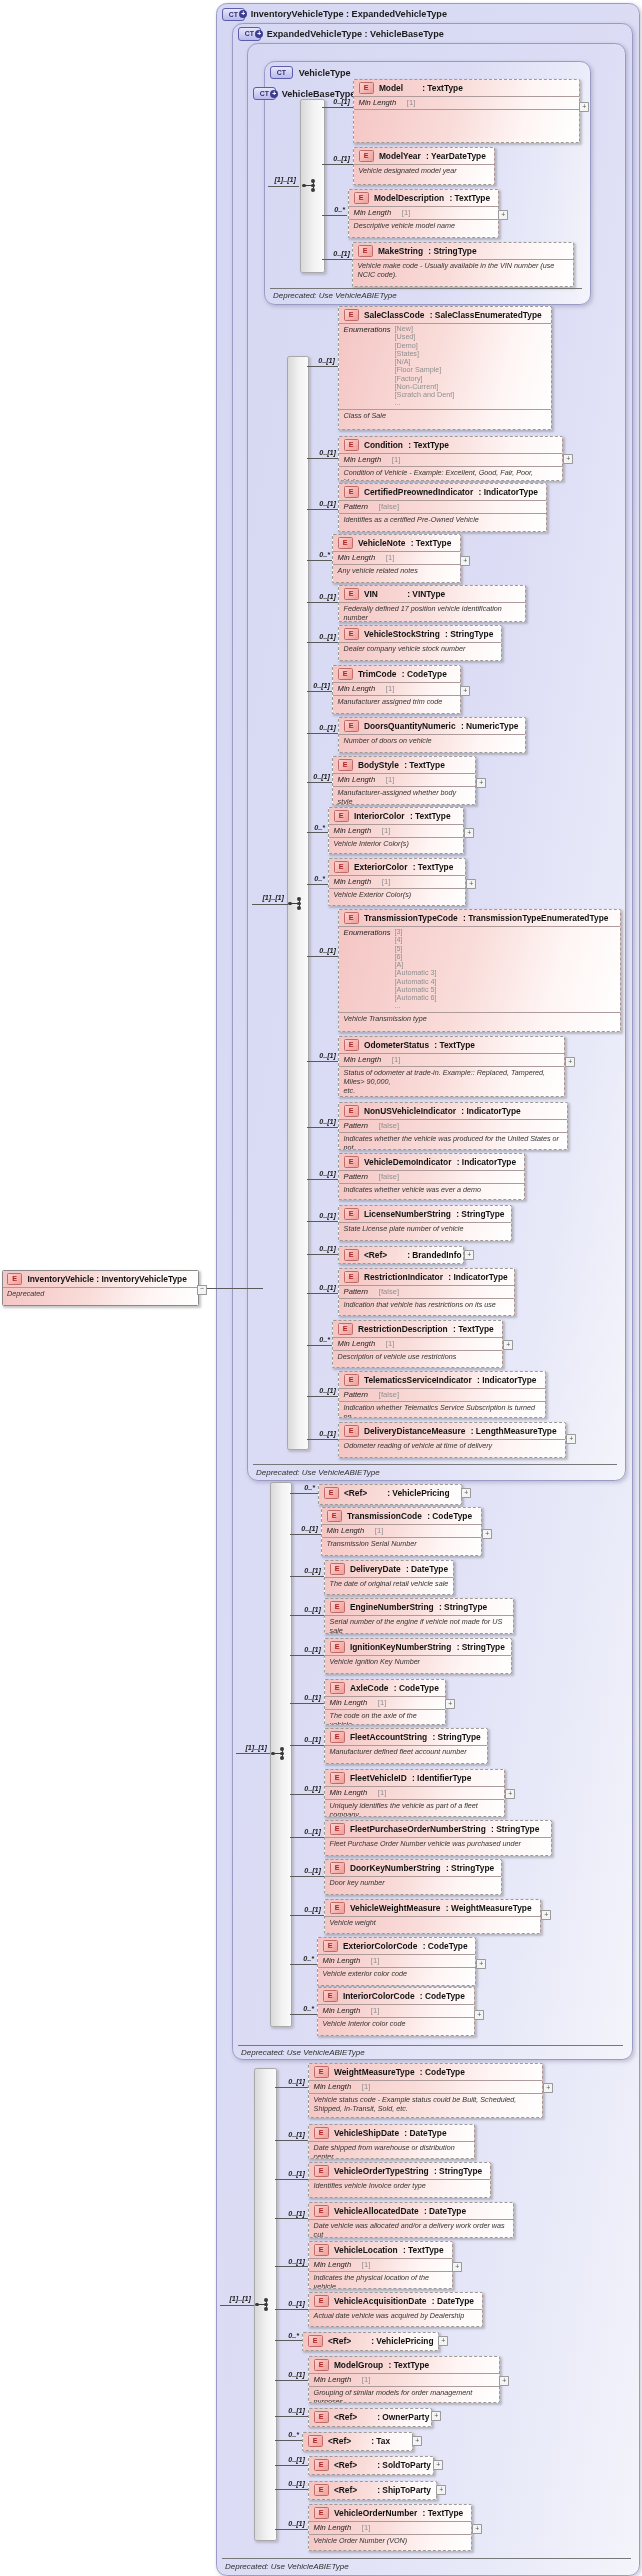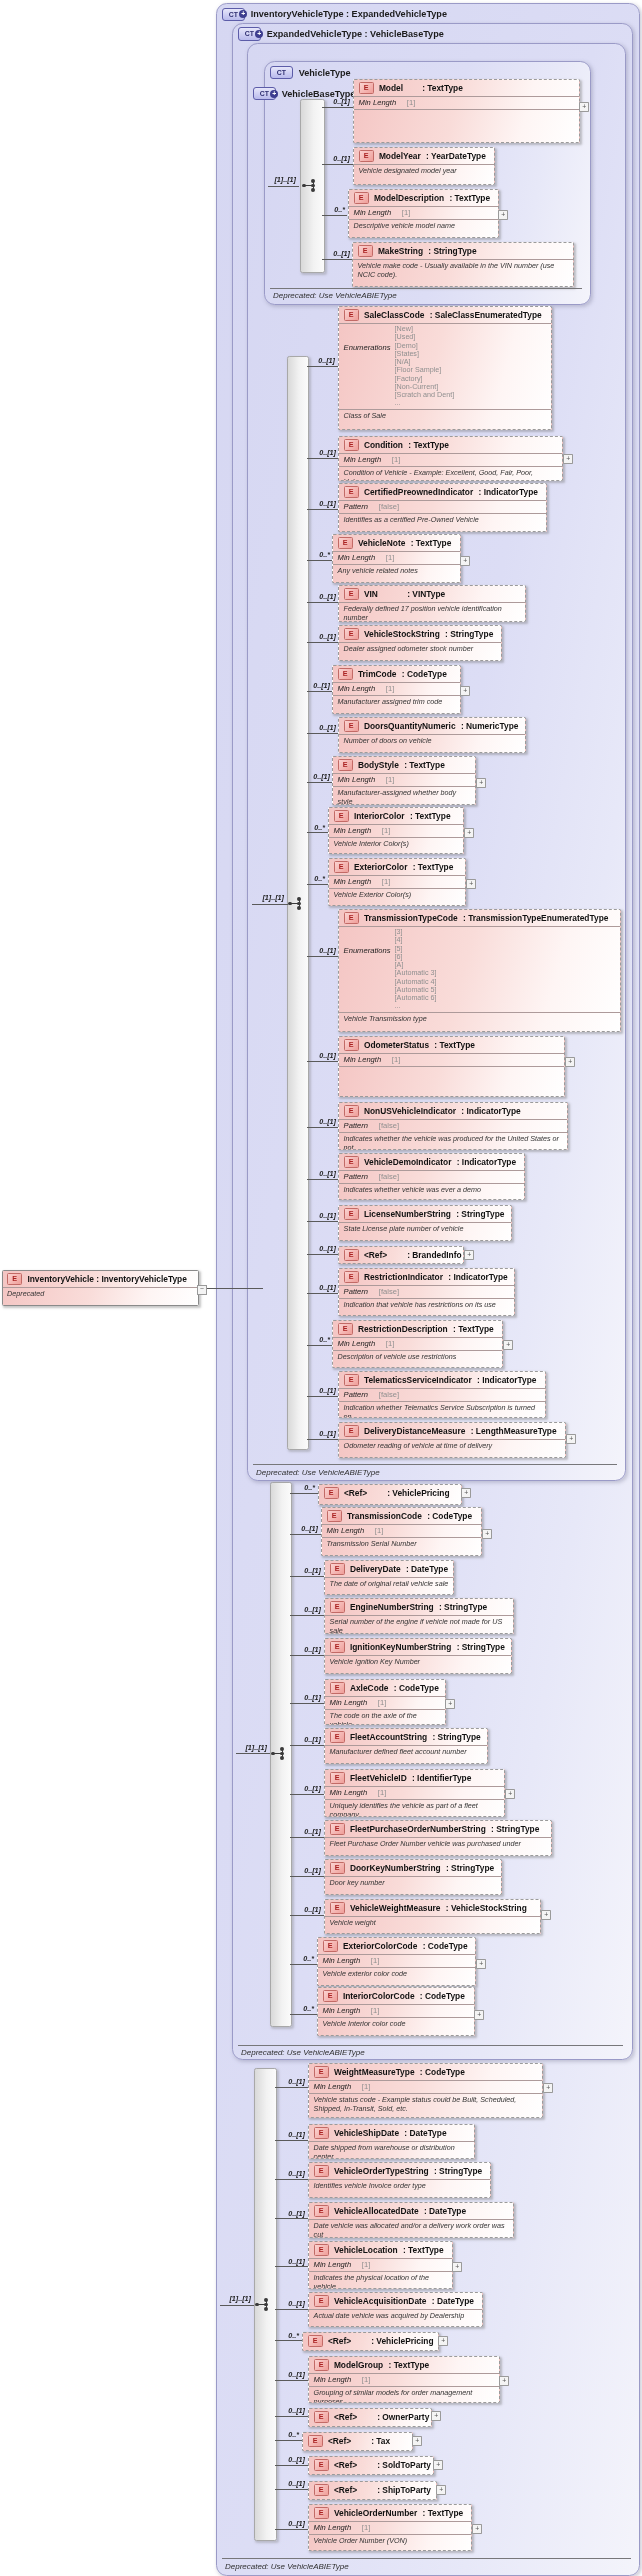--- a/index.html
+++ b/index.html
@@ -43,21 +43,21 @@
      font-size:8.4px;font-weight:bold;color:#111;white-space:nowrap;}
   .ehdr .nm{display:inline-block;min-width:38px;}
   .e-icon{flex:0 0 auto;width:13px;height:10px;border:0.8px solid #c26a66;border-radius:1.5px;
      background:linear-gradient(135deg,#fbd3d1 0%,#ef9e99 100%);
      color:#a22;font-size:7.2px;font-weight:bold;text-align:center;line-height:10px;}
   .hrule{height:0.8px;background:#ad9a9a;margin:0.8px 0;}
   .frow{display:flex;gap:10.7px;padding:0.8px 4.6px;font-size:7.6px;}
   .flabel{font-style:italic;color:#1d1d1d;}
   .fval{color:#8f8f8f;}
   .enumrow{display:flex;padding:0.8px 4.6px;font-size:7.6px;}
-  .enumrow .flabel{width:51px;flex:0 0 auto;margin-top:18px;}
+  .enumrow .flabel{width:51px;flex:0 0 auto;}
   .evals div{color:#8f8f8f;line-height:8.2px;font-size:7.2px;}
   .ann{padding:1.5px 4.6px 2.3px 4.6px;font-size:7.2px;font-style:italic;color:#333;
      line-height:8.8px;white-space:pre-line;}
   .plusbox{position:absolute;width:8.4px;height:8.4px;border:0.8px solid #9a9a9a;background:#f4f4f4;
      color:#555;font-size:6.9px;line-height:7.6px;text-align:center;border-radius:0.8px;}
   .minusbox{position:absolute;width:7.6px;height:7.6px;border:0.8px solid #9a9a9a;background:#f4f4f4;
      color:#555;font-size:6.9px;line-height:6.1px;text-align:center;}
 </style>
 </head>
 <body>
@@ -296,21 +296,21 @@
       </div>
       <div class="hline" style="left: 307px; top: 642px; width: 31px;"></div>
       <div class="mult" style="left: 299px; top: 632px; width: 37px;">0..[1]</div>
       <div class="elem" style="left: 338px; top: 625px; width: 162px; height: 34px;">
         <div class="ehdr">
           <div class="e-icon">E</div>
           <span class="nm">VehicleStockString</span>
           <span>: StringType</span>
         </div>
         <div class="hrule"></div>
-        <div class="ann">Dealer assigned odometer stock number</div>
+        <div class="ann">Dealer company vehicle stock number</div>
       </div>
       <div class="hline" style="left: 307px; top: 691px; width: 25px;"></div>
       <div class="mult" style="left: 293px; top: 681px; width: 37px;">0..[1]</div>
       <div class="elem" style="left: 332px; top: 665px; width: 127px; height: 47px;">
         <div class="ehdr">
           <div class="e-icon">E</div>
           <span class="nm">TrimCode</span>
           <span>: CodeType</span>
         </div>
         <div class="hrule"></div>
@@ -418,20 +418,22 @@
           <div class="e-icon">E</div>
           <span class="nm">OdometerStatus</span>
           <span>: TextType</span>
         </div>
         <div class="hrule"></div>
         <div class="frow">
           <span class="flabel">Min Length</span>
           <span class="fval">[1]</span>
         </div>
         <div class="hrule"></div>
+        <div class="ann">Status of odometer at trade-in. Example:: Replaced, Tampered, Miles&gt; 90,000,
+etc.</div>
       </div>
       <div class="plusbox" style="left: 565px; top: 1057px;">+</div>
       <div class="hline" style="left: 307px; top: 1127px; width: 31px;"></div>
       <div class="mult" style="left: 299px; top: 1117px; width: 37px;">0..[1]</div>
       <div class="elem" style="left: 338px; top: 1102px; width: 228px; height: 46px;">
         <div class="ehdr">
           <div class="e-icon">E</div>
           <span class="nm">NonUSVehicleIndicator</span>
           <span>: IndicatorType</span>
         </div>
@@ -667,21 +669,21 @@
         </div>
         <div class="hrule"></div>
         <div class="ann">Door key number</div>
       </div>
       <div class="hline" style="left: 290px; top: 1915px; width: 34px;"></div>
       <div class="mult" style="left: 284px; top: 1905px; width: 37px;">0..[1]</div>
       <div class="elem" style="left: 324px; top: 1899px; width: 215px; height: 33px;">
         <div class="ehdr">
           <div class="e-icon">E</div>
           <span class="nm">VehicleWeightMeasure</span>
-          <span>: VehicleStockString</span>
+          <span>: WeightMeasureType</span>
         </div>
         <div class="hrule"></div>
         <div class="ann">Vehicle weight</div>
       </div>
       <div class="plusbox" style="left: 541px; top: 1910px;">+</div>
       <div class="hline" style="left: 290px; top: 1964px; width: 27.4px;"></div>
       <div class="mult" style="left: 277px; top: 1954px; width: 37px;">0..*</div>
       <div class="elem" style="left: 317px; top: 1937px; width: 157px; height: 47px;">
         <div class="ehdr">
           <div class="e-icon">E</div>

